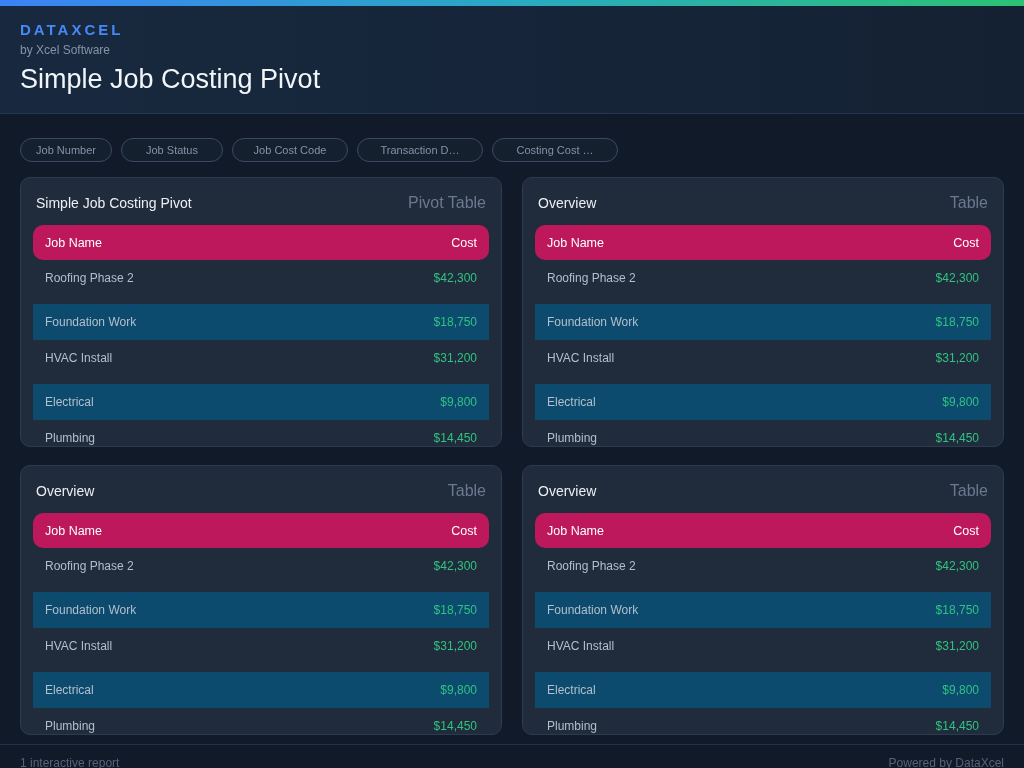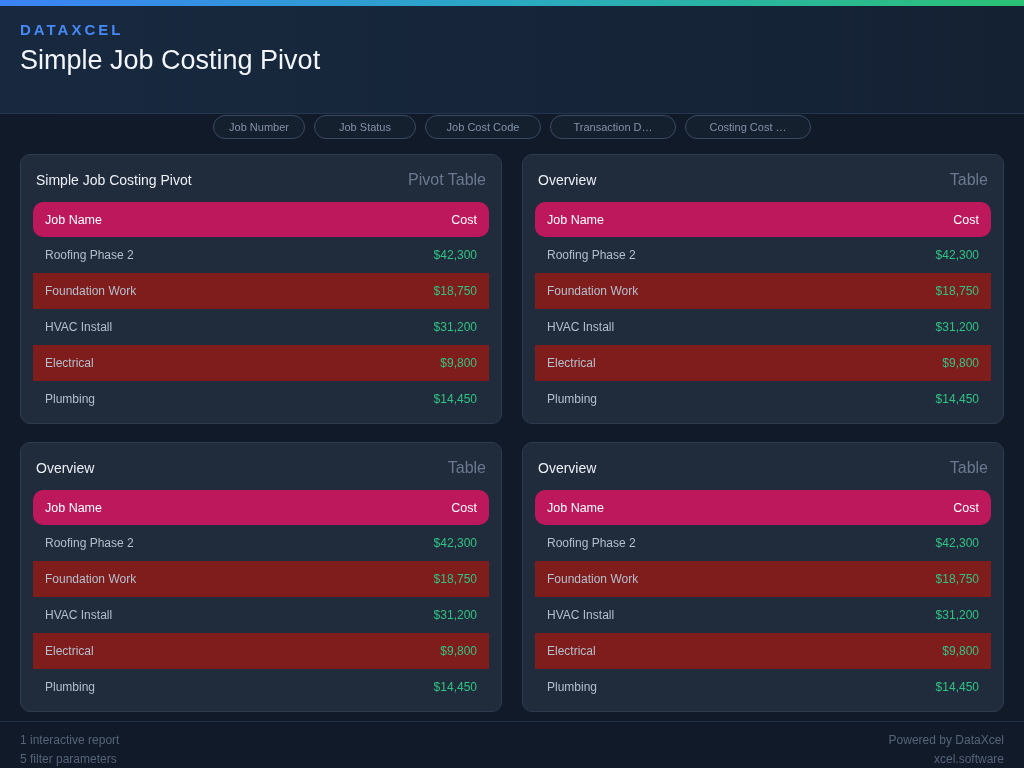--- a/index.html
+++ b/index.html
@@ -24,22 +24,21 @@
     letter-spacing: 3px;
   }
   .byline { color: #8793a6; font-size: 12px; margin-top: 5px; }
   .page-title { color: #f2f6fa; font-size: 27px; font-weight: 500; margin-top: 7px; }
   .tagline {
     position: absolute; right: 20px; bottom: 20px;
     text-align: right; color: #98a4b8; font-size: 13px; line-height: 1.55;
   }
   .chips {
     display: flex; gap: 9px;
-    padding: 1px 20px 0 20px;
-    justify-content: center;
+    padding: 24px 20px 0 20px;
   }
   .chip {
     border: 1px solid #3b4a62; border-radius: 999px;
     background: #15202f; color: #8392a8;
     font-size: 11px; padding: 5px 0; text-align: center;
     cursor: pointer; white-space: nowrap;
   }
   .chip:nth-child(1) { width: 92px; }
   .chip:nth-child(2) { width: 102px; }
   .chip:nth-child(3) { width: 116px; }
@@ -69,39 +68,40 @@
     display: flex; justify-content: space-between; align-items: center;
     padding: 0 12px;
     color: #ffffff; font-size: 12.5px; font-weight: 500;
   }
   .row {
     height: 36px;
     display: flex; justify-content: space-between; align-items: center;
     padding: 0 12px;
     font-size: 12px;
   }
-  .row.striped { background: #7f1d1d; }
+  .row.striped { background: #0c4a6e; margin-top: 8px; }
   .row-name { color: #b4bfcd; }
   .row-cost { color: #31c383; }
   .app-footer {
     margin-top: 9px;
     border-top: 1px solid #21304a;
     padding: 9px 20px;
     display: flex; justify-content: space-between;
     color: #566478; font-size: 12px; line-height: 1.55;
   }
   .footer-right { text-align: right; }
 </style>
 </head>
 <body>
 
 <div class="gradient-bar"></div>
 
 <div class="app-header">
   <div class="brand">DATAXCEL</div>
+  <div class="byline">by Xcel Software</div>
   <div class="page-title">Simple Job Costing Pivot</div>
 </div>
 
 <div class="chips">
   <div class="chip">Job Number</div>
 
   <div class="chip">Job Status</div>
 
   <div class="chip">Job Cost Code</div>
 

